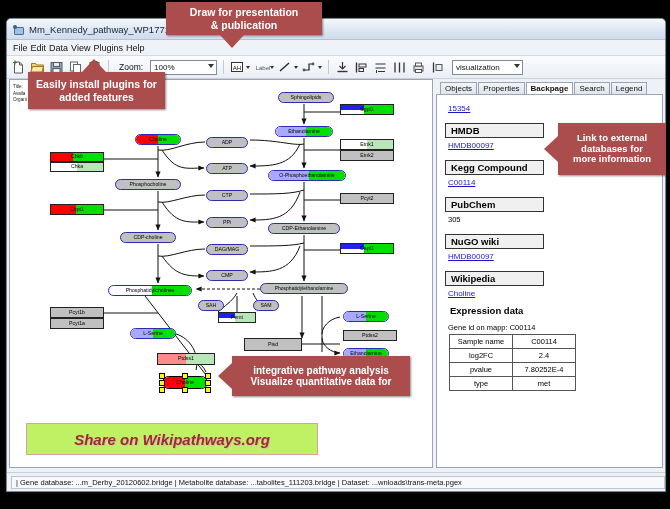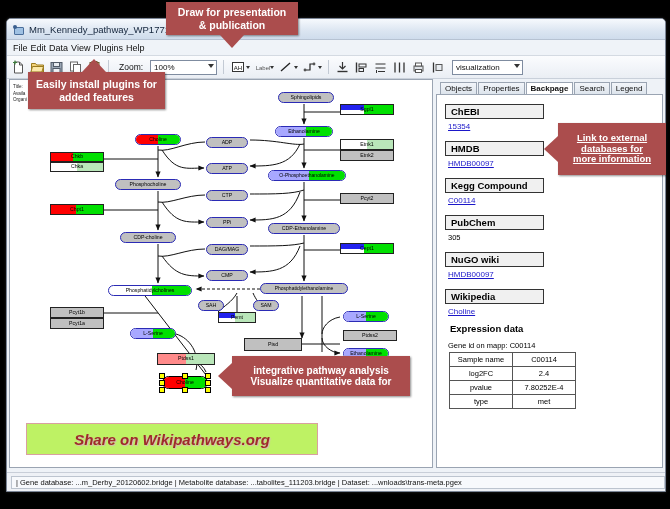--- a/index.html
+++ b/index.html
@@ -17,21 +17,21 @@
       border:1px solid #4a6e9b;background:#9fc1e3;border-radius:1px;}
   .titlebar .app-ico:after{content:"";position:absolute;left:0px;top:1px;width:4px;height:4px;
       border-radius:50%;background:#3a5f8f;}
   .title-txt{font-size:9.5px;color:#13243b;white-space:nowrap;overflow:hidden;}
 
   .menubar{height:15px;background:#eff3f8;border-bottom:1px solid #d4dae2;
            display:flex;align-items:center;padding-left:6px;gap:3px;}
   .menubar span{font-size:9px;color:#111;cursor:default;}
 
   .toolbar{height:22px;background:linear-gradient(#fbfcfe,#eaeef4);
-           border-bottom:1px solid #c9d0da;display:flex;align-items:center;padding-left:4px;gap:4px;text-align:right;}
+           border-bottom:1px solid #c9d0da;display:flex;align-items:center;padding-left:4px;gap:4px;}
   .tb-ico{width:15px;height:15px;display:inline-block;position:relative;}
   .tb-sep{width:1px;height:14px;background:#c3cad4;margin:0 2px;}
   .zlabel{font-size:8.5px;color:#111;margin-left:4px;margin-right:3px;}
   .combo{height:13px;border:1px solid #7f8ca0;background:#fff;font-size:8px;
          display:flex;align-items:center;padding-left:3px;color:#111;position:relative;}
   .combo .arw{position:absolute;right:2px;top:3px;border-left:3px solid transparent;
        border-right:3px solid transparent;border-top:4px solid #333;}
   .mini-arw{border-left:2.5px solid transparent;border-right:2.5px solid transparent;
        border-top:3.5px solid #333;display:inline-block;margin-left:1px;}
   .tbgrp{display:flex;align-items:center;}
@@ -456,21 +456,20 @@
       <div class="side">
         <div class="tabs">
           <div class="tab">Objects</div>
           <div class="tab">Properties</div>
           <div class="tab active">Backpage</div>
           <div class="tab">Search</div>
           <div class="tab">Legend</div>
         </div>
 
         <div class="sidepanel">
-          <div class="dbhead">ChEBI</div>
           <a class="dblink" href="#">15354</a>
 
           <div class="dbhead">HMDB</div>
           <a class="dblink" href="#">HMDB00097</a>
 
           <div class="dbhead">Kegg Compound</div>
           <a class="dblink" href="#">C00114</a>
 
           <div class="dbhead">PubChem</div>
           <span class="dbtext">305</span>
@@ -505,33 +504,33 @@
             </table>
         </div>
       </div>
     </div>
 
     <div class="statusbar">
       <div class="st">| Gene database: ...m_Derby_20120602.bridge | Metabolite database: ...tabolites_111203.bridge | Dataset: ...wnloads\trans-meta.pgex</div>
     </div>
   </div>
 
-  <div class="callout" style="left:166px;top:2px;width:132px;height:33px;flex-direction:column;">
+  <div class="callout" style="left:166px;top:2px;width:156px;height:33px;flex-direction:column;">
     <span>Draw for presentation</span>
     <span>&amp; publication</span>
   </div>
   <div class="arrow-dn" style="left:220px;top:35px;"></div>
 
   <div class="callout" style="left:28px;top:72px;width:137px;height:37px;flex-direction:column;">
     <span>Easily install plugins for</span>
     <span>added features</span>
   </div>
   <div class="arrow-up" style="left:82px;top:59px;"></div>
 
-  <div class="callout" style="left:558px;top:123px;width:108px;height:52px;flex-direction:column;font-size:9.5px;text-decoration:underline;">
+  <div class="callout" style="left:558px;top:123px;width:108px;height:52px;flex-direction:column;font-size:9.5px;">
     <span>Link  to external</span>
     <span>databases  for</span>
     <span>more information</span>
   </div>
   <div class="arrow-lt" style="left:544px;top:136px;"></div>
 
   <div class="callout" style="left:232px;top:356px;width:178px;height:40px;flex-direction:column;font-size:10px;">
     <span>integrative pathway analysis</span>
     <span>Visualize quantitative data  for</span>
   </div>

